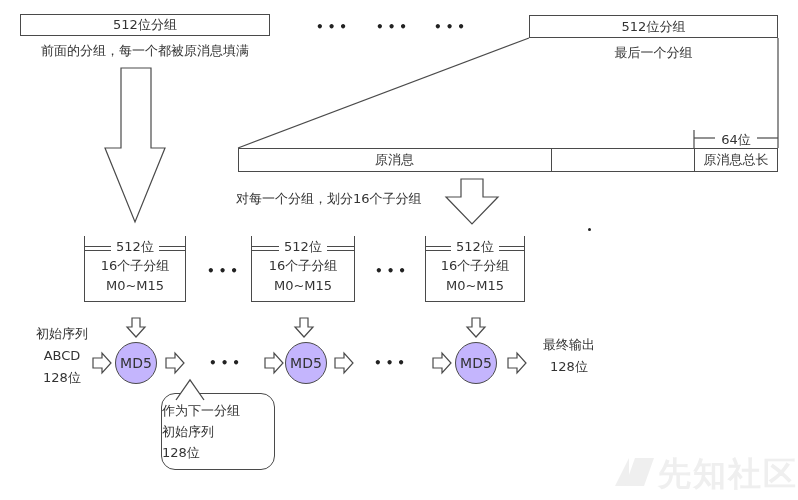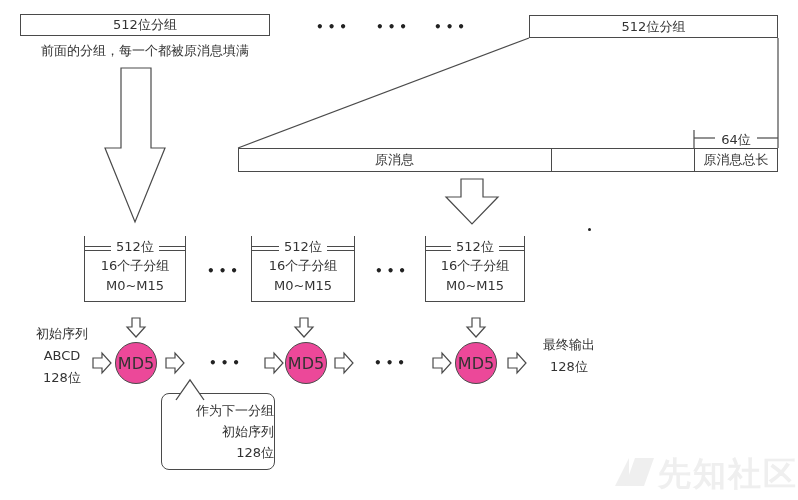--- a/index.html
+++ b/index.html
@@ -33,28 +33,28 @@
   }
   .subbox .dim span{position:relative;background:#fff;padding:0 5px;z-index:1;}
   .subbox .body{
     position:absolute;top:14px;left:0;right:0;height:52px;
     border:1px solid #4a4a4a;box-sizing:border-box;background:#fff;
     display:flex;flex-direction:column;align-items:center;justify-content:center;
     font-size:13px;line-height:20px;text-align:center;
   }
   .circle{
     position:absolute;width:42px;height:42px;border:1.4px solid #4a4a4a;border-radius:50%;
-    background:#ec4899;display:flex;align-items:center;justify-content:center;
-    font-size:16px;box-sizing:border-box;
+    background:#c4b5fd;display:flex;align-items:center;justify-content:center;
+    font-size:14px;box-sizing:border-box;
   }
   .label-block{position:absolute;font-size:13px;text-align:center;line-height:22px;}
   .bubble{
     position:absolute;left:153px;top:393px;width:114px;height:77px;
-    border:1.3px solid #4a4a4a;border-radius:8px;background:#fff;box-sizing:border-box;
-    display:flex;flex-direction:column;align-items:flex-end;justify-content:center;
+    border:1.3px solid #4a4a4a;border-radius:14px;background:#fff;box-sizing:border-box;
+    display:flex;flex-direction:column;align-items:flex-start;justify-content:center;
     font-size:13px;line-height:21px;text-align:center;z-index:2;
   }
   .tiny-dot{position:absolute;left:580px;top:228px;width:3px;height:3px;background:#222;border-radius:50%;}
   .watermark-text{
     position:absolute;left:650px;top:452px;font-size:33px;letter-spacing:2px;
     color:#efefef;font-weight:bold;white-space:nowrap;
   }
   svg{position:absolute;left:0;top:0;}
   .svg-layer{z-index:0;}
   .svg-top{z-index:3;}
@@ -97,28 +97,30 @@
   </div>
   <div class="caption" style="left:12px;top:42px;width:250px;">前面的分组，每一个都被原消息填满</div>
 
   <div class="dots" style="left:308px;top:22px;">•••</div>
   <div class="dots" style="left:368px;top:22px;">•••</div>
   <div class="dots" style="left:426px;top:22px;">•••</div>
 
   <div class="box" style="left:521px;top:15px;width:249px;height:23px;">
     <span>512位分组</span>
   </div>
+  <div class="caption" style="left:521px;top:44px;width:249px;">最后一个分组</div>
 
   <div class="abs" style="left:230px;top:148px;width:540px;height:24px;border:1px solid #4a4a4a;box-sizing:border-box;background:#fff;"></div>
   <div class="abs" style="left:543px;top:148px;width:1px;height:24px;background:#4a4a4a;"></div>
   <div class="abs" style="left:686px;top:148px;width:1px;height:24px;background:#4a4a4a;"></div>
   <div class="bar-label" style="left:230px;width:313px;">原消息</div>
   <div class="bar-label" style="left:686px;width:84px;">原消息总长</div>
   <div class="caption" style="left:707px;top:131px;width:42px;font-size:13px;">64位</div>
 
+  <div class="caption" style="left:228px;top:190px;text-align:left;">对每一个分组，划分16个子分组</div>
 
   <div class="subbox" style="left:76px;width:102px;">
     <div class="dim">
       <span>512位</span>
     </div>
     <div class="body">
       <div>16个子分组</div>
       <div>M0~M15</div>
     </div>
   </div>

